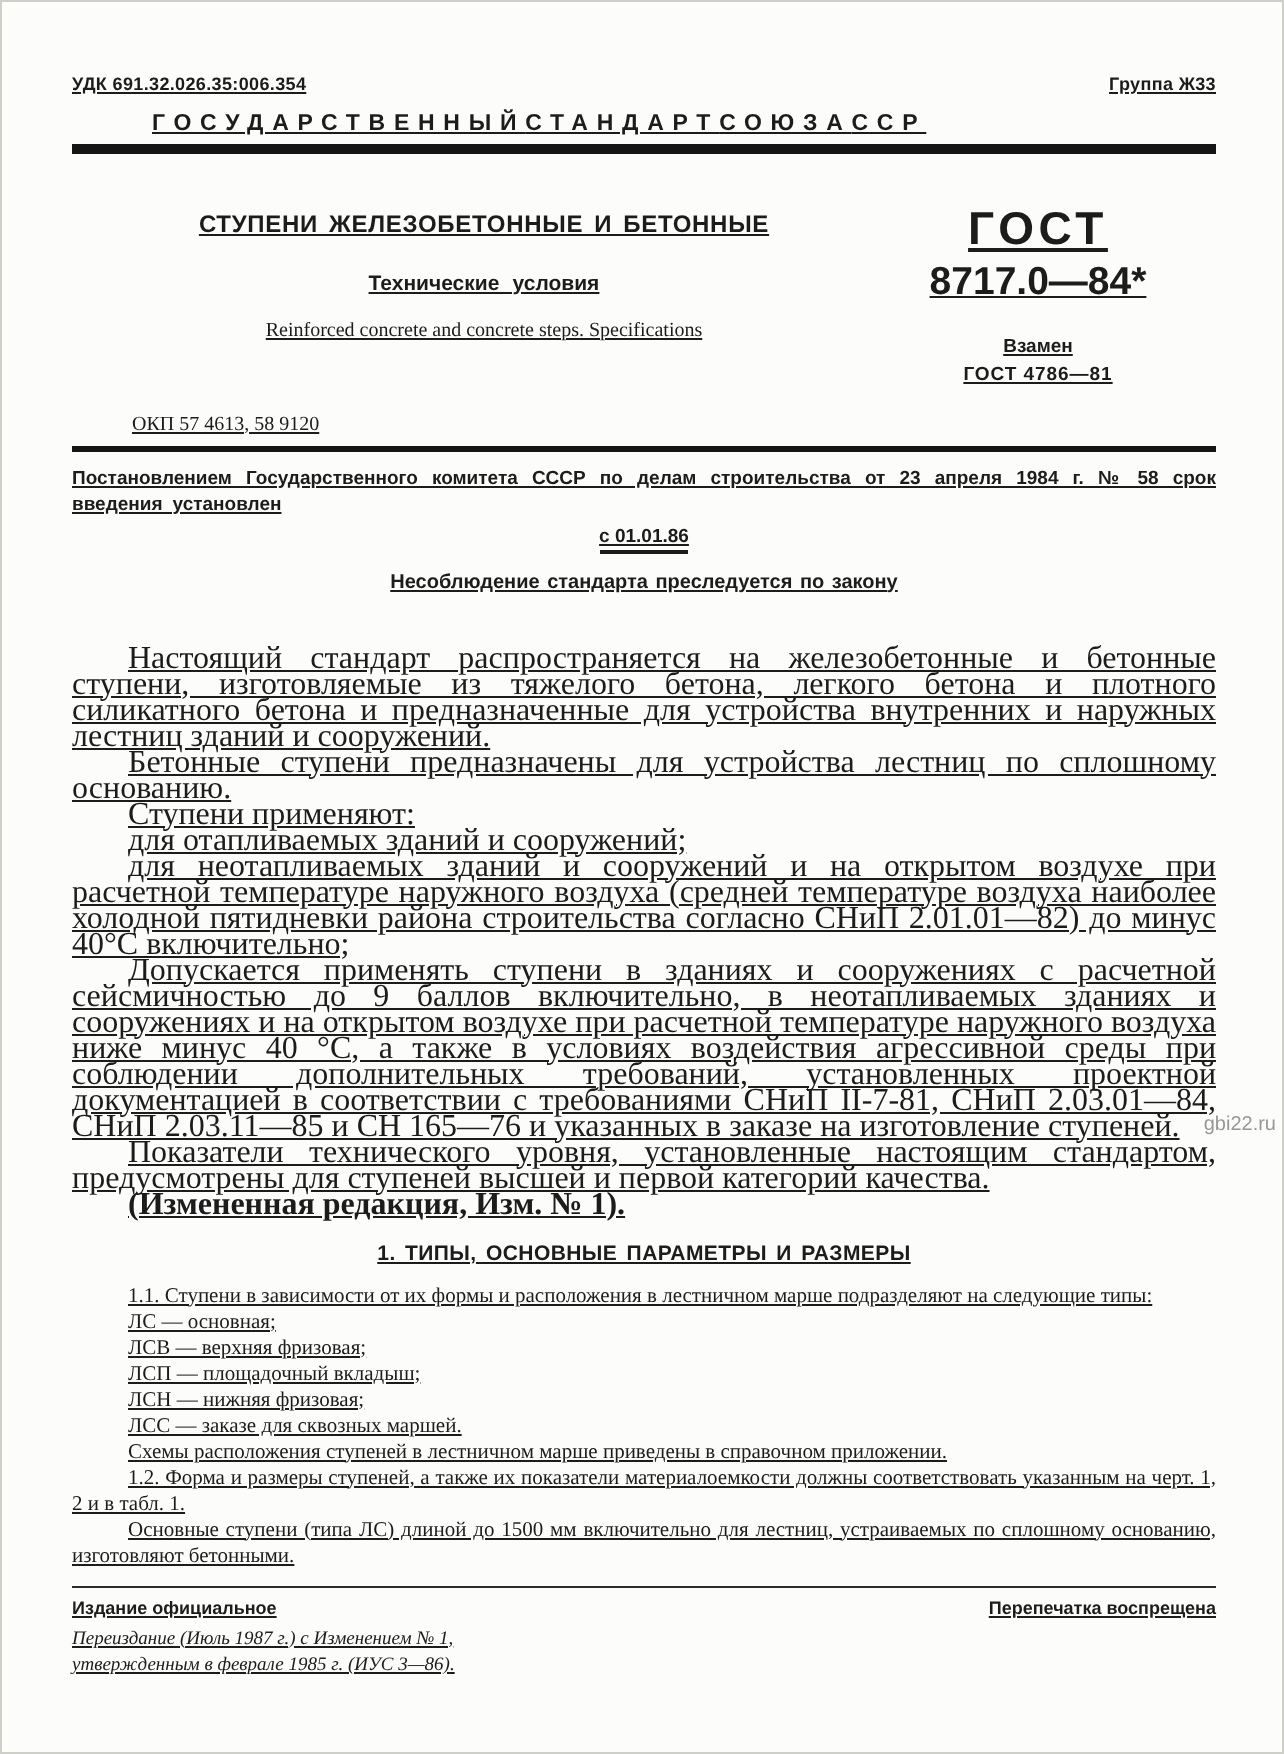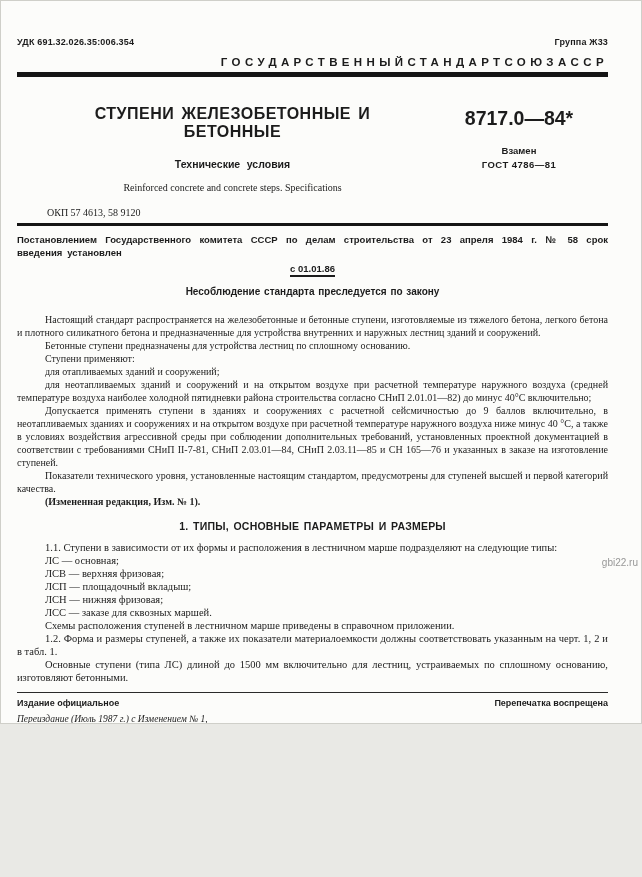--- a/index.html
+++ b/index.html
@@ -1,46 +1,47 @@
 <!DOCTYPE html>
 <html><head>
 <meta charset="utf-8">
 <style>
   html,body{margin:0;padding:0;background:#e9e9e5;}
   .page{
     position:relative;
-    width:642px;height:724px;
+    width:642px;height:877px;
     box-sizing:border-box;
     background:#fcfcfa;
     border:1px solid #cfcfc9;
-    padding:36px 33px 0 16px;
+    padding:36px 33px 0 35px;
     overflow:hidden;
     color:#1c1c1c;
     font-family:"Liberation Serif", serif;
+    text-decoration:underline;
   }
   .header-row{
     display:flex;justify-content:space-between;align-items:baseline;
     font-family:"Liberation Sans", sans-serif;
     font-weight:bold;font-size:9px;letter-spacing:0.02em;
   }
   .org-line{
     margin-top:9px;
-    display:flex;justify-content:flex-end;
+    display:flex;justify-content:flex-start;
     font-family:"Liberation Sans", sans-serif;
-    font-weight:bold;font-size:11.5px;
+    font-weight:bold;font-size:11.5px;margin-left:40px;
   }
   .org-line span{letter-spacing:0.38em;}
   .rule-thick{height:5px;background:#151515;margin-top:4px;}
   .rule-medium{height:3px;background:#151515;margin-top:5px;}
   .rule-thin{height:1px;background:#2a2a2a;margin-top:8px;}
   .title-section{display:flex;margin-top:26px;}
   .title-left{flex:1;text-align:center;padding:2px 8px 0 26px;}
   .doc-title{
     font-family:"Liberation Sans", sans-serif;
-    font-weight:bold;font-size:16px;letter-spacing:0.03em;word-spacing:0.15em;
+    font-weight:bold;font-size:12px;letter-spacing:0.03em;word-spacing:0.15em;
   }
   .doc-subtitle{
     font-family:"Liberation Sans", sans-serif;
     font-weight:bold;font-size:10.5px;margin-top:17px;word-spacing:0.35em;
   }
   .doc-subtitle-en{font-size:10px;margin-top:12px;}
   .title-right{width:178px;text-align:center;}
   .gost-label{
     font-family:"Liberation Sans", sans-serif;
     font-weight:bold;font-size:23px;letter-spacing:0.1em;line-height:1;
@@ -68,21 +69,21 @@
     text-align:center;margin-top:4px;
     font-family:"Liberation Sans", sans-serif;
     font-weight:bold;font-size:9.5px;
   }
   .effective-date span{border-bottom:2px solid #1c1c1c;padding-bottom:1px;}
   .law-notice{
     text-align:center;margin-top:12px;
     font-family:"Liberation Sans", sans-serif;
     font-weight:bold;font-size:10px;word-spacing:0.1em;
   }
-  .body-text{margin-top:16px;font-size:10px;line-height:13px;text-align:justify;}
+  .body-text{margin-top:26px;font-size:16px;line-height:13px;text-align:justify;}
   .body-text p{margin:0;text-indent:28px;}
   .body-text p.bold{font-weight:bold;}
   .section-heading{
     text-align:center;margin-top:12px;margin-bottom:9px;
     font-family:"Liberation Sans", sans-serif;
     font-weight:bold;font-size:10.5px;word-spacing:0.15em;letter-spacing:0.02em;
   }
   .body-text2{font-size:10.5px;line-height:13px;text-align:justify;}
   .body-text2 p{margin:0;text-indent:28px;}
   .footer-row{
@@ -119,20 +120,21 @@
 
   <div class="rule-thick"></div>
 
   <div class="title-section">
     <div class="title-left">
       <div class="doc-title">СТУПЕНИ ЖЕЛЕЗОБЕТОННЫЕ И БЕТОННЫЕ</div>
       <div class="doc-subtitle">Технические условия</div>
       <div class="doc-subtitle-en">Reinforced concrete and concrete steps. Specifications</div>
     </div>
     <div class="title-right">
+      <div class="gost-label">ГОСТ</div>
       <div class="gost-number">8717.0—84*</div>
       <div class="replaces-label">Взамен</div>
       <div class="replaces-number">ГОСТ 4786—81</div>
     </div>
   </div>
 
   <div class="okp">ОКП 57 4613, 58 9120</div>
 
   <div class="rule-medium"></div>
 

